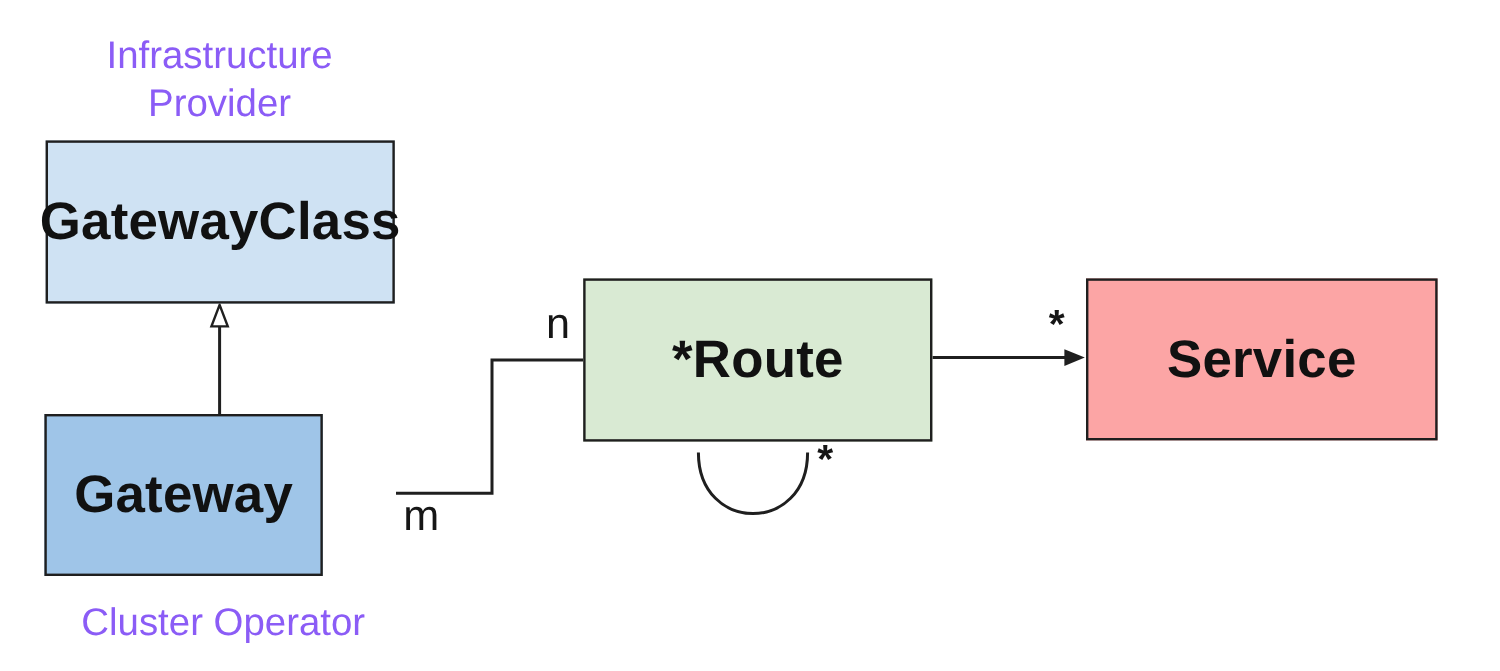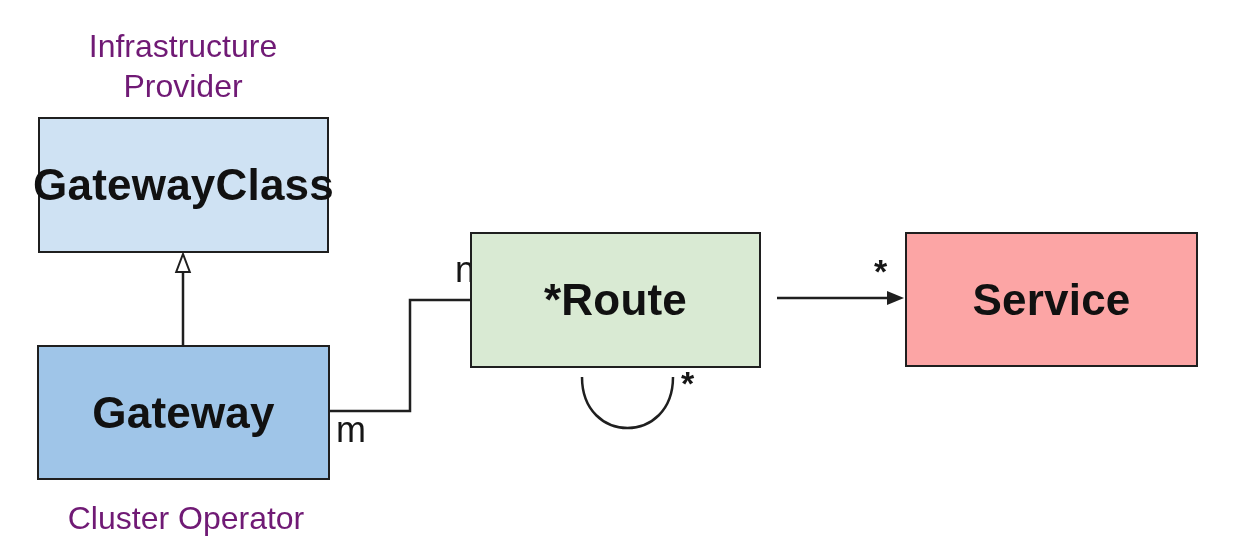--- a/index.html
+++ b/index.html
@@ -15,25 +15,25 @@
   .node{
     position:absolute;
     border:2.5px solid #1f1f1f;
     display:flex;align-items:center;justify-content:center;
     box-sizing:border-box;
   }
   .node .node-label{
     font-weight:bold;font-size:44px;letter-spacing:0.2px;
   }
   .node-gatewayclass{left:38px;top:117px;width:291px;height:136px;background:#cfe2f3;}
-  .node-gateway{left:37px;top:345px;width:293px;height:135px;background:#9fc5e8;}
-  .node-route{left:470px;top:232px;width:291px;height:136px;background:#d9ead3;}
+  .node-gateway{left:37px;top:345px;width:232px;height:135px;background:#9fc5e8;}
+  .node-route{left:486px;top:232px;width:291px;height:136px;background:#d9ead3;}
   .node-service{left:905px;top:232px;width:293px;height:135px;background:#fca5a5;}
   .persona{
-    position:absolute;font-size:32px;line-height:40px;text-align:center;color:#701a75;
+    position:absolute;font-size:32px;line-height:40px;text-align:center;color:#8b5cf6;
   }
   .persona-infra{left:58px;top:26px;width:250px;}
   .persona-cluster{left:37px;top:498px;width:298px;}
   .persona-appdev{left:756px;top:418px;width:170px;}
   .mult{
     position:absolute;font-size:36px;line-height:1;color:#161616;
   }
   .mult-n{left:455px;top:252px;}
   .mult-m{left:336px;top:412px;}
   .mult-star{font-weight:bold;font-size:34px;}

